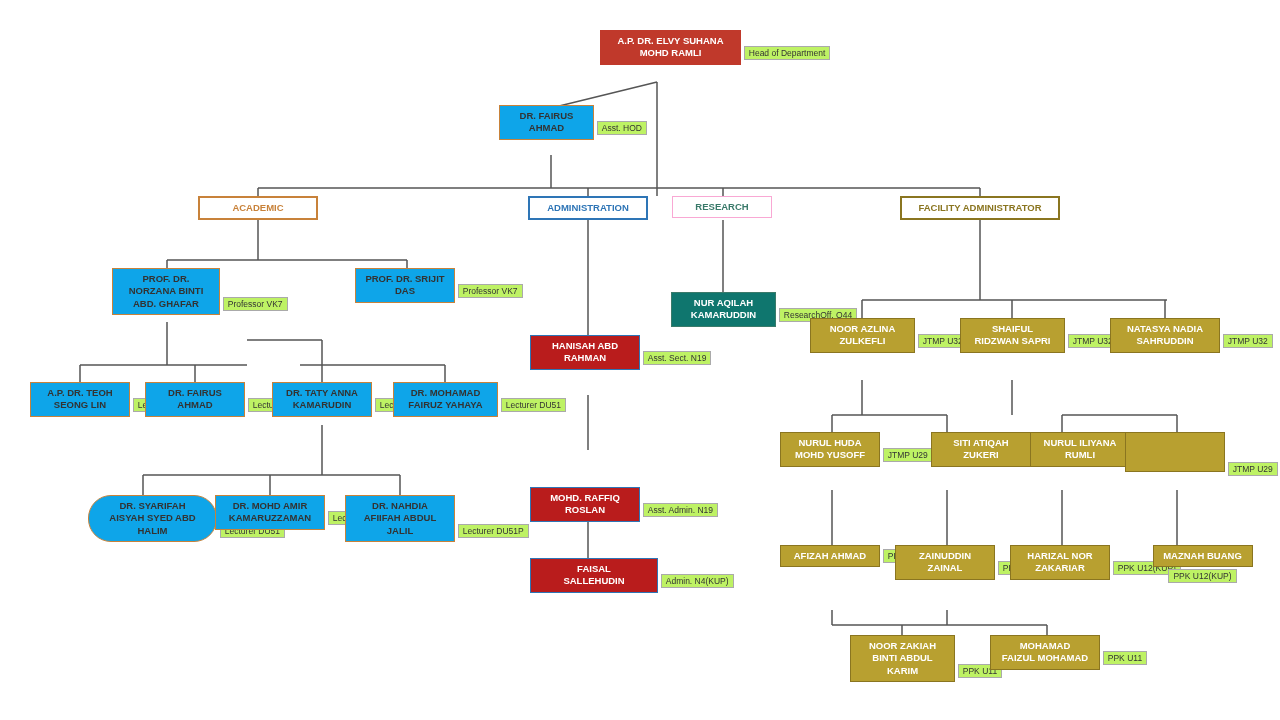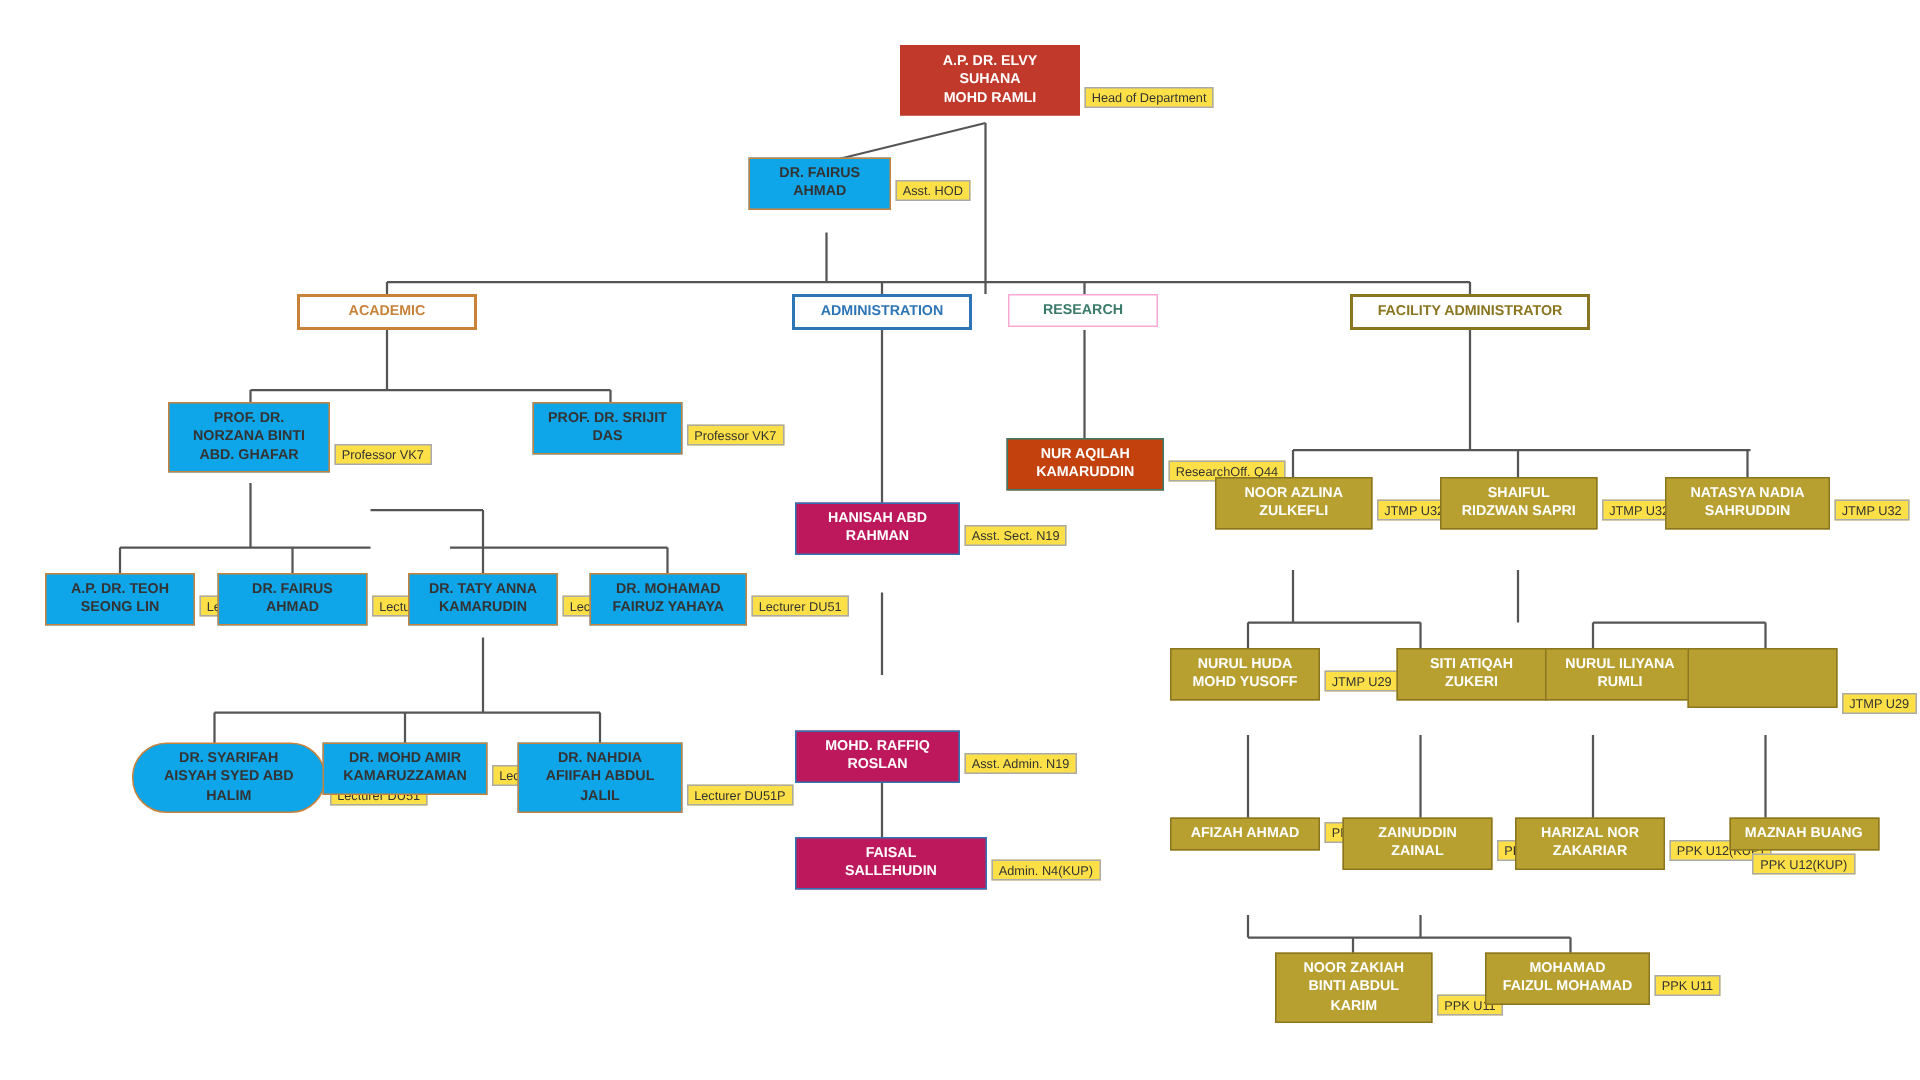--- a/index.html
+++ b/index.html
@@ -39,27 +39,27 @@
       display: inline-block;
     }
     .node-label {
       font-size: 8.5px;
       font-weight: normal;
       color: #333;
       margin-top: 2px;
       border: 1px solid #aaa;
       padding: 1px 4px;
       display: inline-block;
-      background: #fde047;
+      background: #bef264;
     }
     
     .red { background: #c0392b; color: #fff; border-color: #c0392b; }
     .orange { background: #0ea5e9; color: #333; border-color: #c8823a; }
-    .blue { background: #be185d; color: #fff; border-color: #2e75b6; }
-    .teal { background: #c2410c; color: #fff; border-color: #3a7a6a; }
+    .blue { background: #b91c1c; color: #fff; border-color: #2e75b6; }
+    .teal { background: #0f766e; color: #fff; border-color: #3a7a6a; }
     .gold { background: #b8a030; color: #fff; border-color: #8a7520; }
     .orange-outline { background: #fff; color: #c8823a; border: 2px solid #c8823a; }
     .blue-outline { background: #fff; color: #2e75b6; border: 2px solid #2e75b6; }
     .teal-outline { background: #fff; color: #3a7a6a; border: 1px solid #f9a8d4; }
     .gold-outline { background: #fff; color: #8a7520; border: 2px solid #8a7520; }
   </style>
 </head>
 <body>
 
 <div class="org-chart">
@@ -131,21 +131,21 @@
     <line x1="1177" y1="490" x2="1177" y2="548" stroke="#555" stroke-width="1.5"></line>
 
     <line x1="832" y1="610" x2="832" y2="625" stroke="#555" stroke-width="1.5"></line>
     <line x1="947" y1="610" x2="947" y2="625" stroke="#555" stroke-width="1.5"></line>
     <line x1="832" y1="625" x2="1047" y2="625" stroke="#555" stroke-width="1.5"></line>
     <line x1="902" y1="625" x2="902" y2="638" stroke="#555" stroke-width="1.5"></line>
     <line x1="1047" y1="625" x2="1047" y2="638" stroke="#555" stroke-width="1.5"></line>
   </svg>
 
   <div class="node" style="left:600px;top:30px;">
-    <div class="node-box red" style="width:120px;white-space:pre-line;">A.P. DR. ELVY SUHANA
+    <div class="node-box red" style="width:141px;white-space:pre-line;">A.P. DR. ELVY SUHANA
 MOHD RAMLI</div>
     <div class="node-label">Head of Department</div>
   </div>
 
   <div class="node" style="left:499px;top:105px;">
     <div class="node-box orange" style="width:95px;white-space:pre-line;">DR. FAIRUS
 AHMAD</div>
     <div class="node-label">Asst. HOD</div>
   </div>
 

